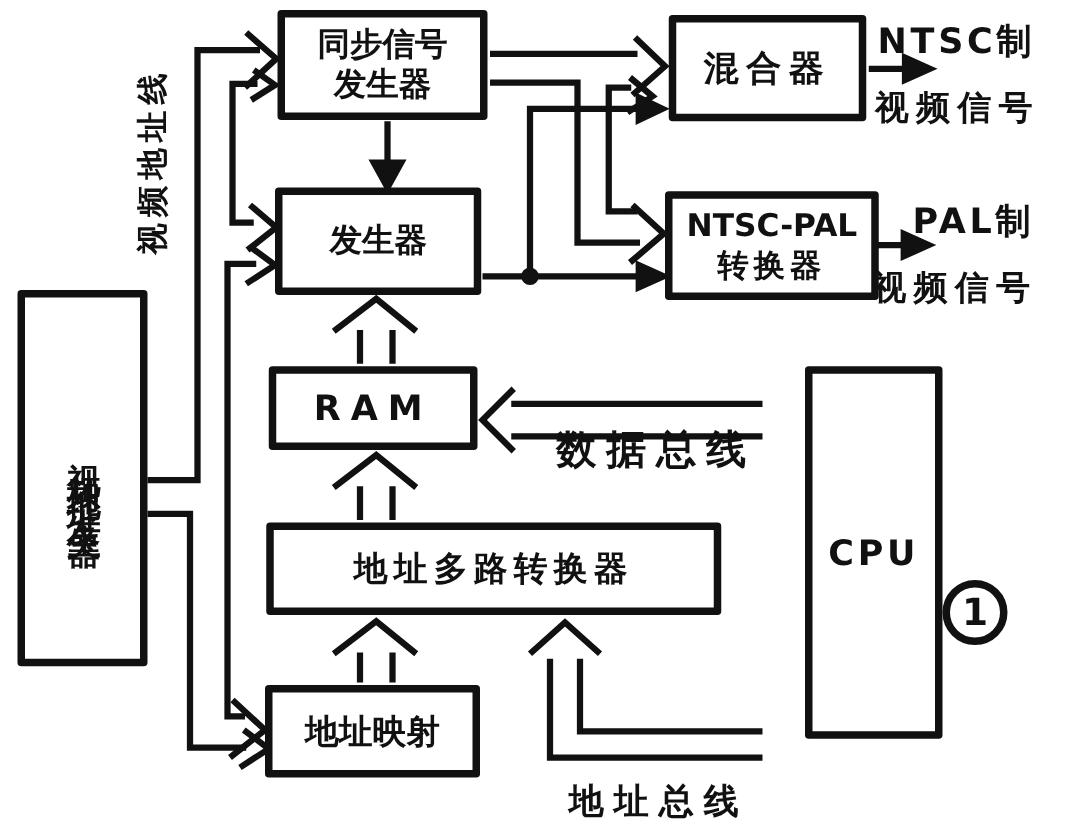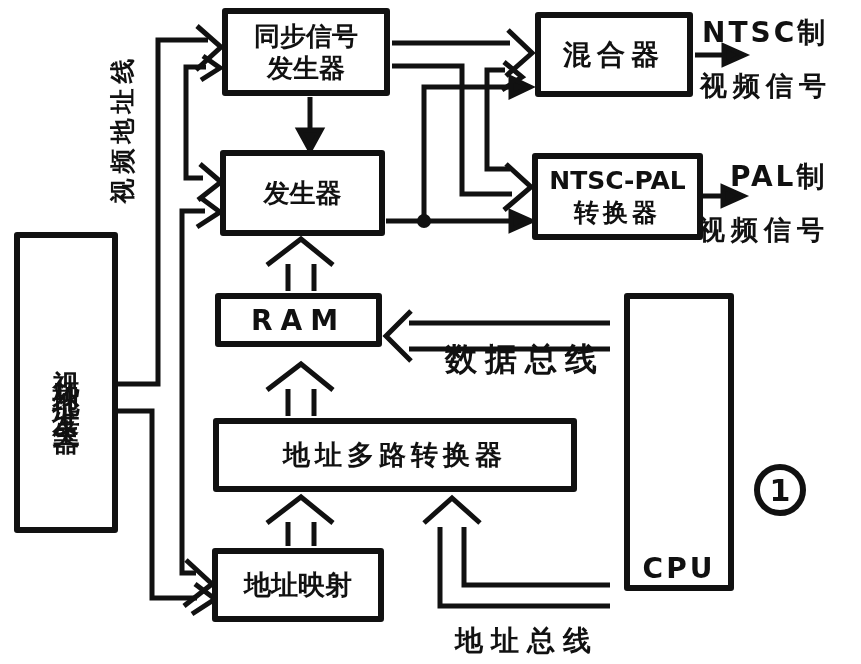--- a/index.html
+++ b/index.html
@@ -148,33 +148,33 @@
 
   <div class="box" style="left:535px;top:12px;width:158px;height:85px;font-size:28px;letter-spacing:6px;">
     <div>混合器</div>
   </div>
 
   <div class="box" style="left:532px;top:153px;width:171px;height:87px;font-size:25px;">
     <div class="l1">NTSC-PAL</div>
     <div class="l2" style="letter-spacing:4px;">转换器</div>
   </div>
 
-  <div class="box" style="left:215px;top:293px;width:167px;height:54px;font-size:28px;letter-spacing:8px;">
+  <div class="box" style="left:215px;top:293px;width:167px;height:67px;font-size:28px;letter-spacing:8px;">
     <div>RAM</div>
   </div>
 
   <div class="box" style="left:213px;top:418px;width:364px;height:74px;font-size:27px;letter-spacing:5px;">
     <div>地址多路转换器</div>
   </div>
 
   <div class="box" style="left:212px;top:548px;width:172px;height:74px;font-size:27px;">
     <div>地址映射</div>
   </div>
 
-  <div class="box" style="left:624px;top:293px;width:110px;height:298px;font-size:28px;letter-spacing:3px;justify-content:flex-end;">
+  <div class="box" style="left:644px;top:293px;width:110px;height:298px;font-size:28px;letter-spacing:3px;">
     <div>CPU</div>
   </div>
 
   <div class="label rot" style="left:22px;top:112px;width:200px;font-size:25px;letter-spacing:5px;">视频地址线</div>
 
   <div class="label" style="left:702px;top:14px;font-size:28px;letter-spacing:3px;">NTSC制</div>
   <div class="label" style="left:700px;top:68px;font-size:27px;letter-spacing:6px;">视频信号</div>
 
   <div class="label" style="left:730px;top:158px;font-size:28px;letter-spacing:3px;">PAL制</div>
   <div class="label" style="left:698px;top:212px;font-size:27px;letter-spacing:6px;">视频信号</div>

